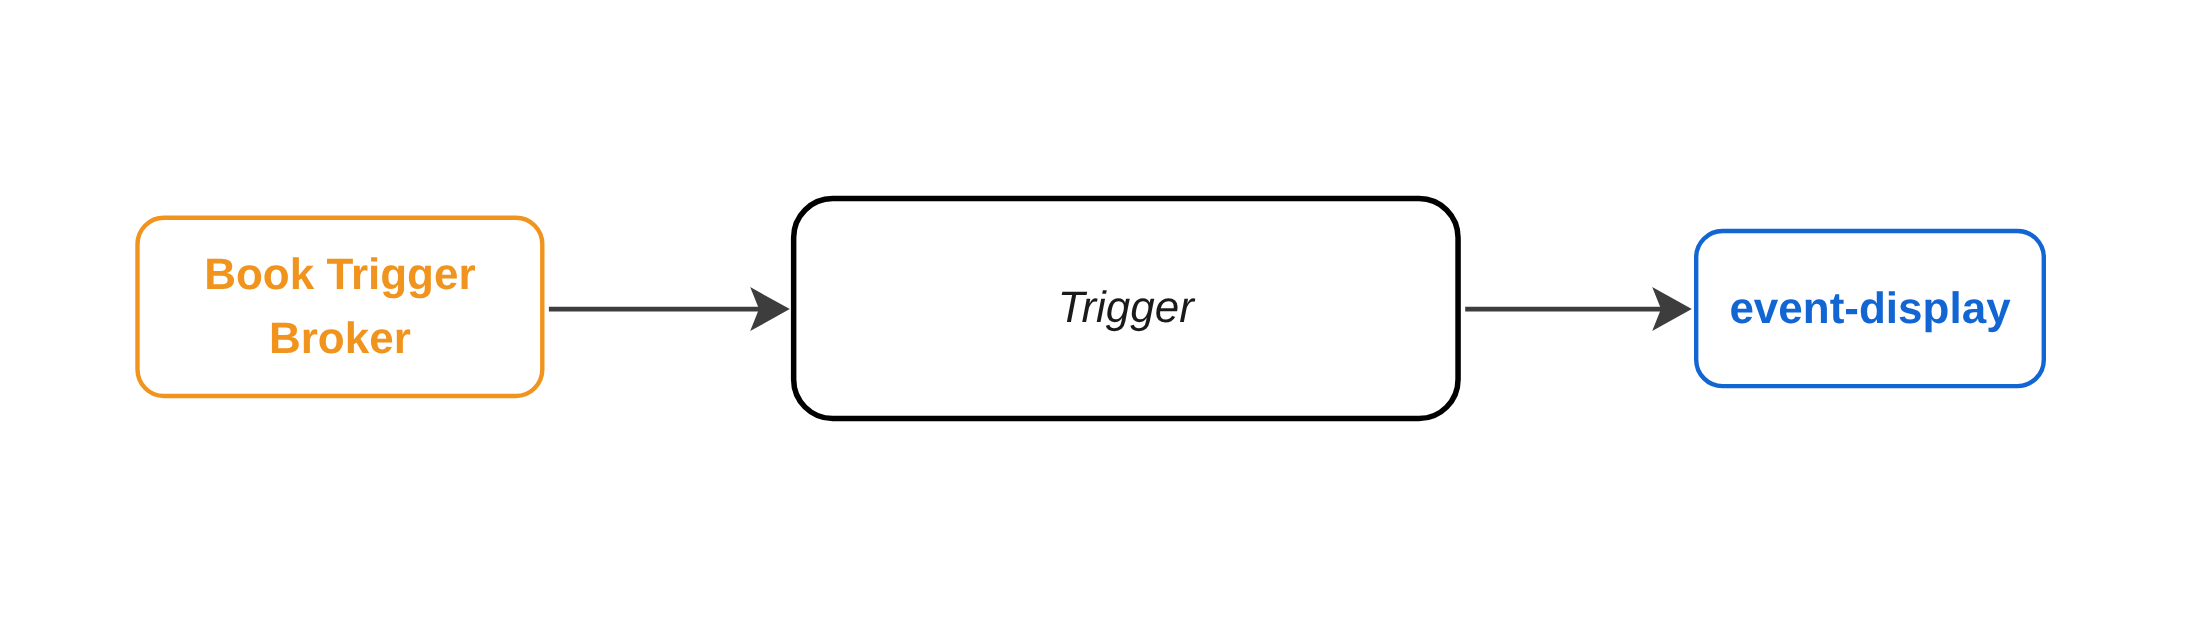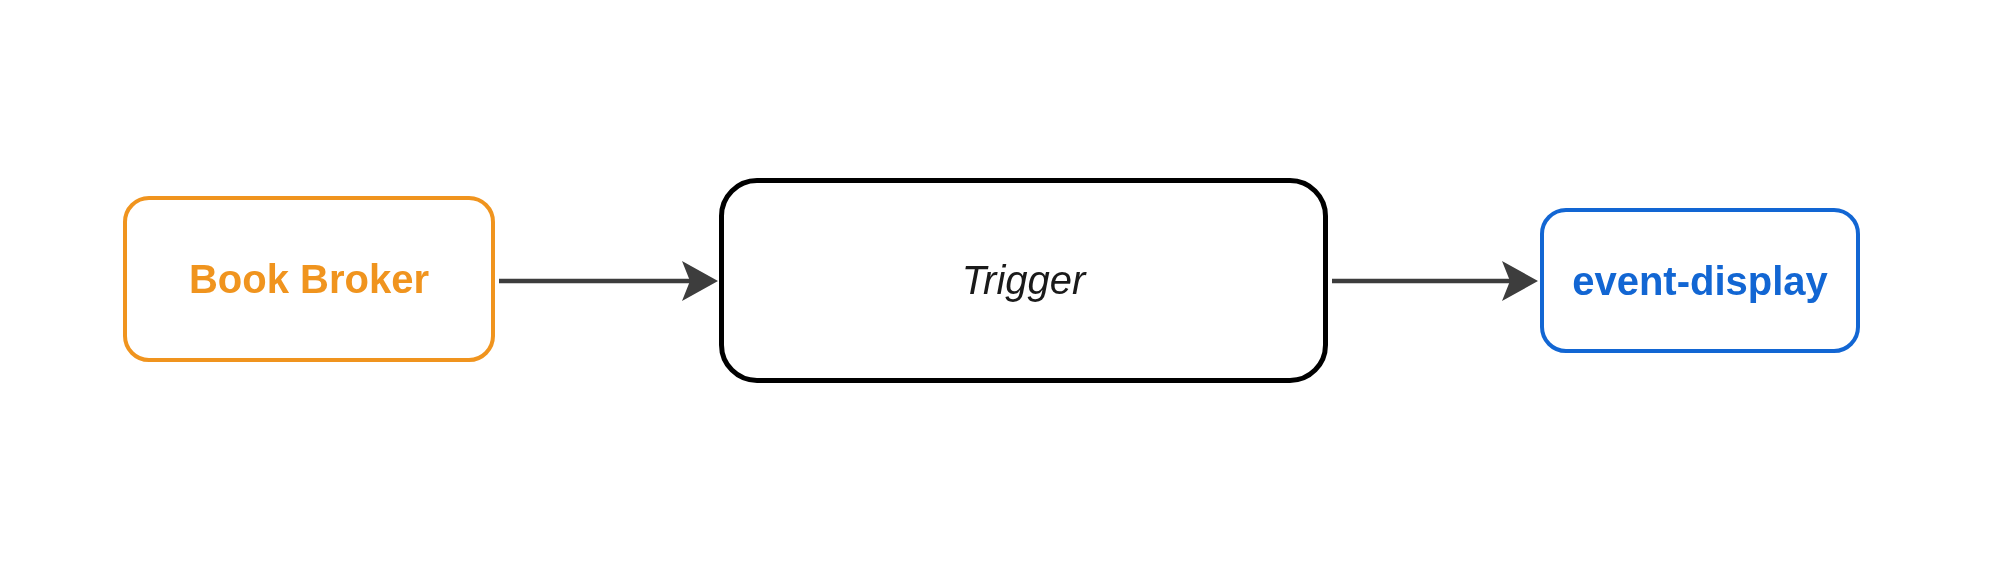--- a/index.html
+++ b/index.html
@@ -93,21 +93,22 @@
       <polygon points="718,281 682,261 690,281 682,301"></polygon>
     </g>
     <g>
       <line x1="1332" y1="281" x2="1512" y2="281"></line>
       <polygon points="1538,281 1502,261 1510,281 1502,301"></polygon>
     </g>
   </svg>
 
   <div class="node node-broker">
     <div class="label">
-      <span class="line">Book Broker</span>
+      <span class="line">Book Trigger</span>
+      <span class="line">Broker</span>
     </div>
   </div>
 
   <div class="node node-trigger">
     <div class="label">
       <span class="line">Trigger</span>
     </div>
   </div>
 
   <div class="node node-event-display">

